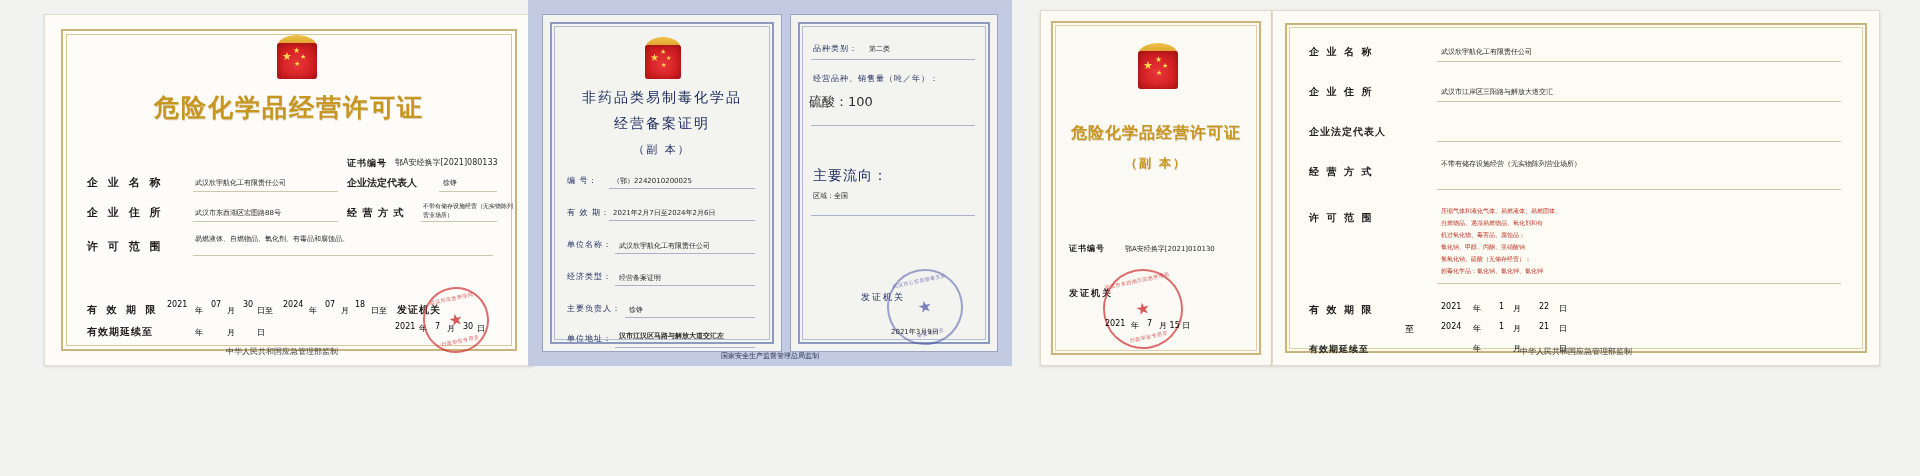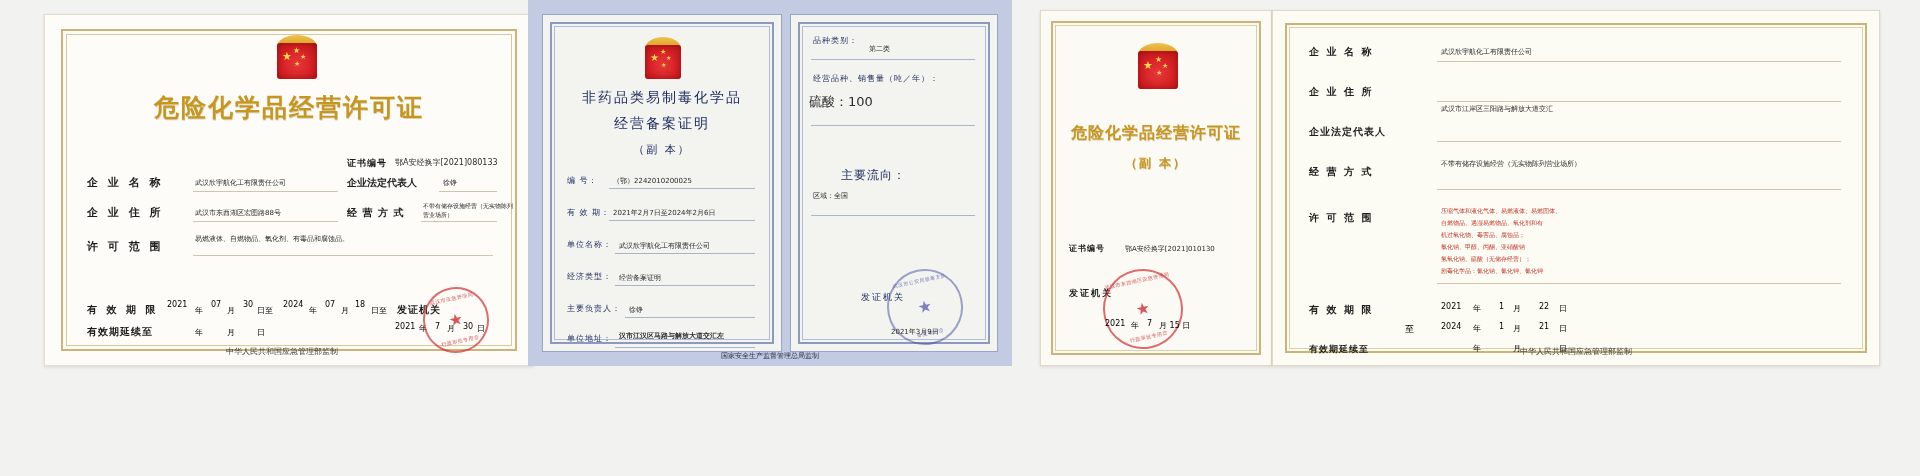--- a/index.html
+++ b/index.html
@@ -353,29 +353,29 @@
 
       <div class="blue-label" style="left:24px; top:318px; font-size:8px;">单位地址：</div>
       <div class="blue-value" style="left:76px; top:316px; font-size:7px;font-weight:bold;">汉市江汉区马路与解放大道交汇左</div>
       <div class="blue-line" style="left:72px; top:332px; width:140px;"></div>
     </div>
 
     <div class="panel panel-right">
       <div class="frame"></div>
       <div class="frame2"></div>
 
-      <div class="blue-label" style="left:22px; top:20px; font-size:8px;">品种类别：</div>
+      <div class="blue-label" style="left:22px; top:28px; font-size:8px;">品种类别：</div>
       <div class="blue-value" style="left:78px; top:29px; font-size:7px;">第二类</div>
       <div class="blue-line" style="left:20px; top:44px; width:164px;"></div>
 
       <div class="blue-label" style="left:22px; top:58px; font-size:8px;">经营品种、销售量（吨／年）：</div>
       <div class="blue-value" style="left:18px; top:78px; font-size:13px;">硫酸：100</div>
       <div class="blue-line" style="left:20px; top:110px; width:164px;"></div>
 
-      <div class="blue-label" style="left:22px; top:152px; font-size:12px;margin-left:28px;">主要流向：</div>
+      <div class="blue-label" style="left:22px; top:152px; font-size:14px;">主要流向：</div>
       <div class="blue-value" style="left:22px; top:176px; font-size:7px;">区域：全国</div>
       <div class="blue-line" style="left:20px; top:200px; width:164px;"></div>
 
       <div class="blue-label" style="left:70px; top:276px; font-size:9px; letter-spacing:2px;">发证机关</div>
 
       <div class="seal" style="left:96px; top:254px; width:72px; height:72px; border-color:rgba(60,70,160,0.55); color:rgba(60,70,160,0.7);">
         <span class="seal-text-top" style="color:rgba(60,70,160,0.75);">武汉市公安局禁毒支队</span>
         <span class="seal-star" style="color:rgba(60,70,160,0.75);">★</span>
         <span class="seal-text" style="color:rgba(60,70,160,0.75);">备案专用章</span>
       </div>
@@ -422,21 +422,21 @@
 
   <div class="cert" id="cert4">
     <div class="frame"></div>
     <div class="frame2"></div>
 
     <div class="row-label" style="left:36px; top:34px; font-size:10px; letter-spacing:2px;">企 业 名 称</div>
     <div class="row-value" style="left:168px; top:36px; font-size:7px;">武汉欣宇航化工有限责任公司</div>
     <div class="hr-line" style="left:164px; top:50px; width:404px;"></div>
 
     <div class="row-label" style="left:36px; top:74px; font-size:10px; letter-spacing:2px;">企 业 住 所</div>
-    <div class="row-value" style="left:168px; top:76px; font-size:7px;margin-top:17px;">武汉市江岸区三阳路与解放大道交汇</div>
+    <div class="row-value" style="left:168px; top:76px; font-size:7px;">武汉市江岸区三阳路与解放大道交汇</div>
     <div class="hr-line" style="left:164px; top:90px; width:404px;"></div>
 
     <div class="row-label" style="left:36px; top:114px; font-size:10px; letter-spacing:1px;">企业法定代表人</div>
     <div class="row-value" style="left:168px; top:116px; font-size:7px;"></div>
     <div class="hr-line" style="left:164px; top:130px; width:404px;"></div>
 
     <div class="row-label" style="left:36px; top:154px; font-size:10px; letter-spacing:2px;">经 营 方 式</div>
     <div class="row-value wrap" style="left:168px; top:148px; width:230px; font-size:7px; line-height:1.7;">不带有储存设施经营（无实物陈列营业场所）</div>
     <div class="hr-line" style="left:164px; top:178px; width:404px;"></div>
 

